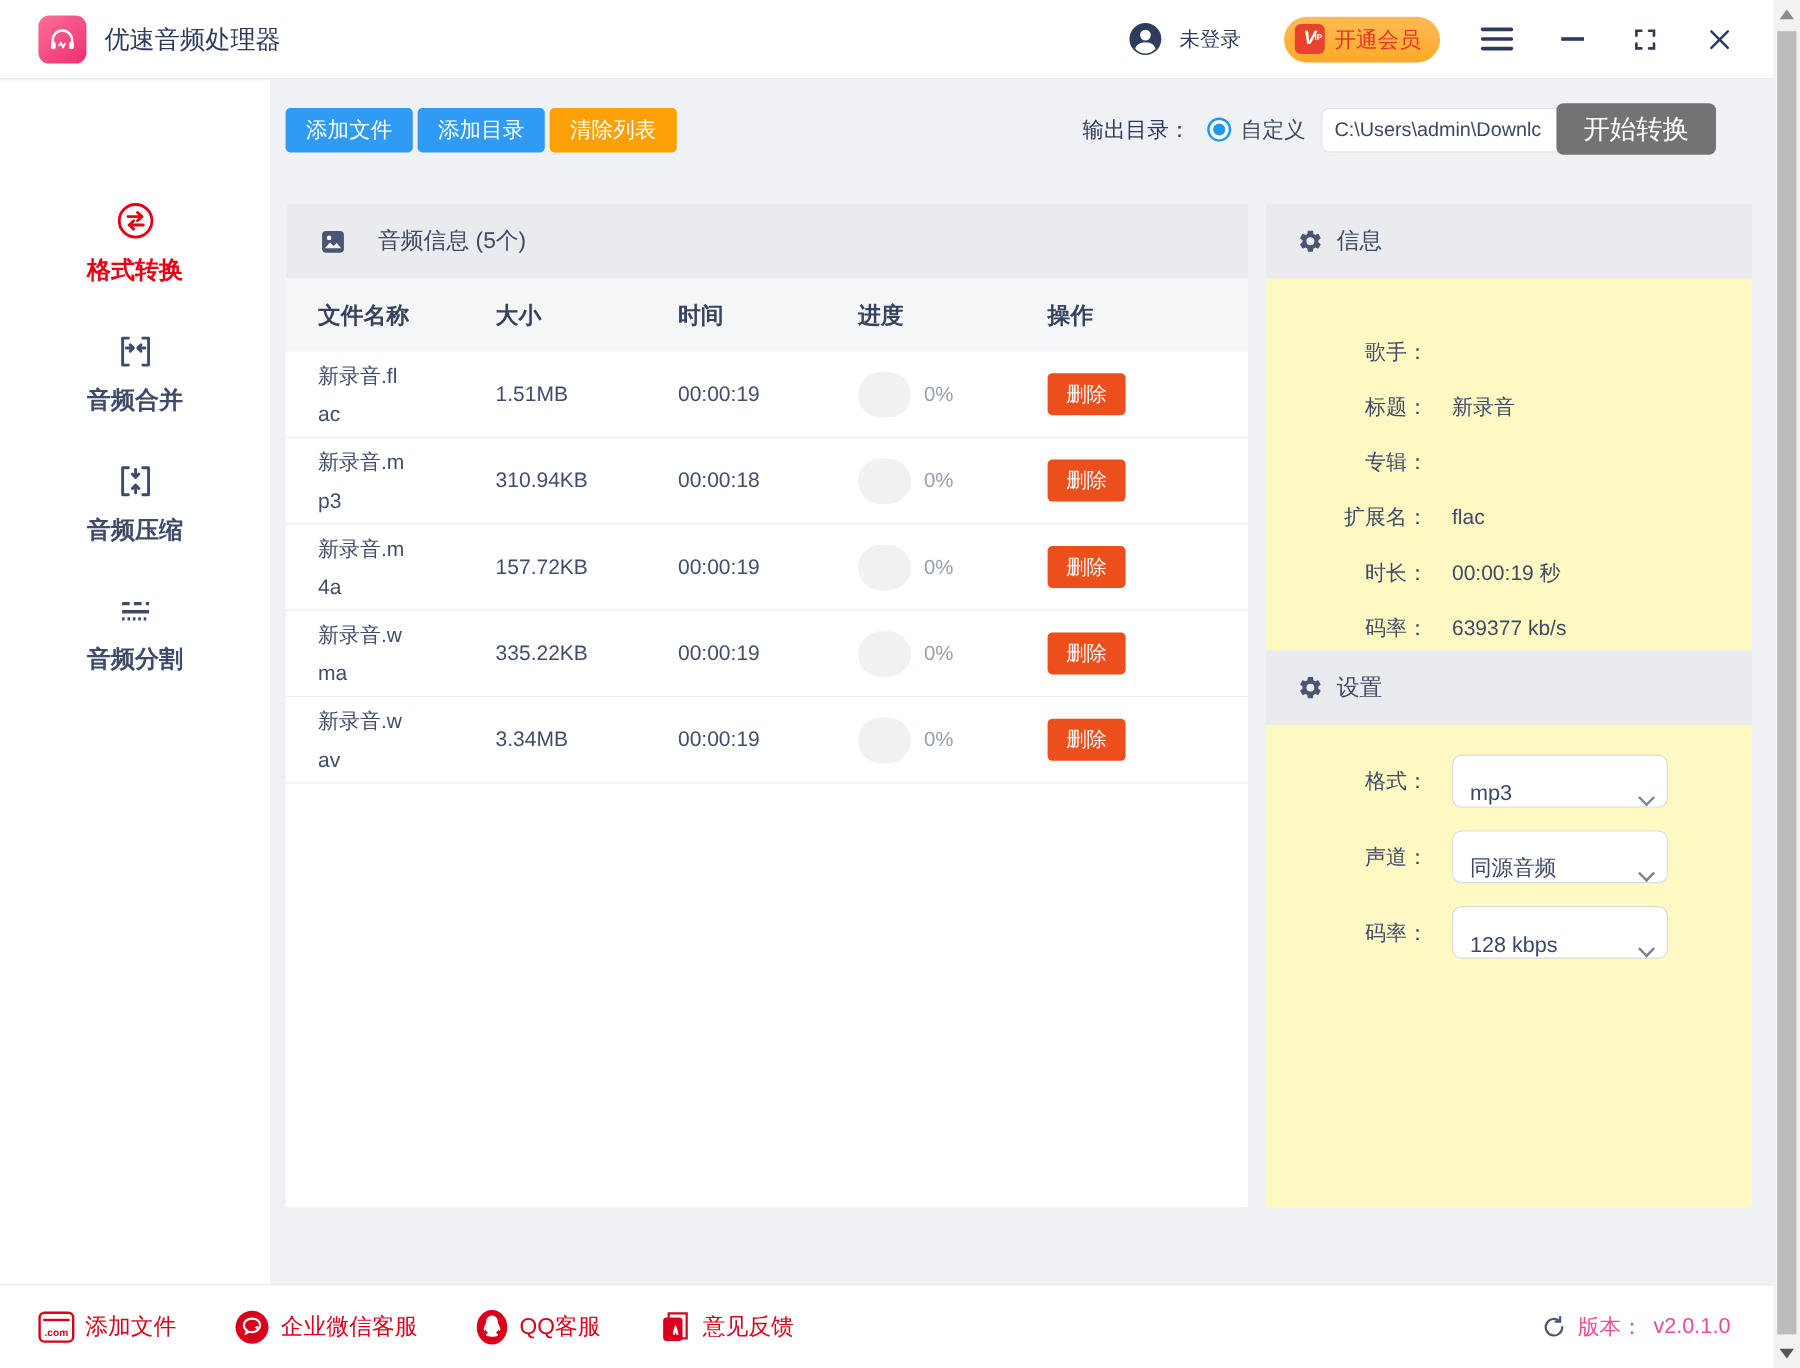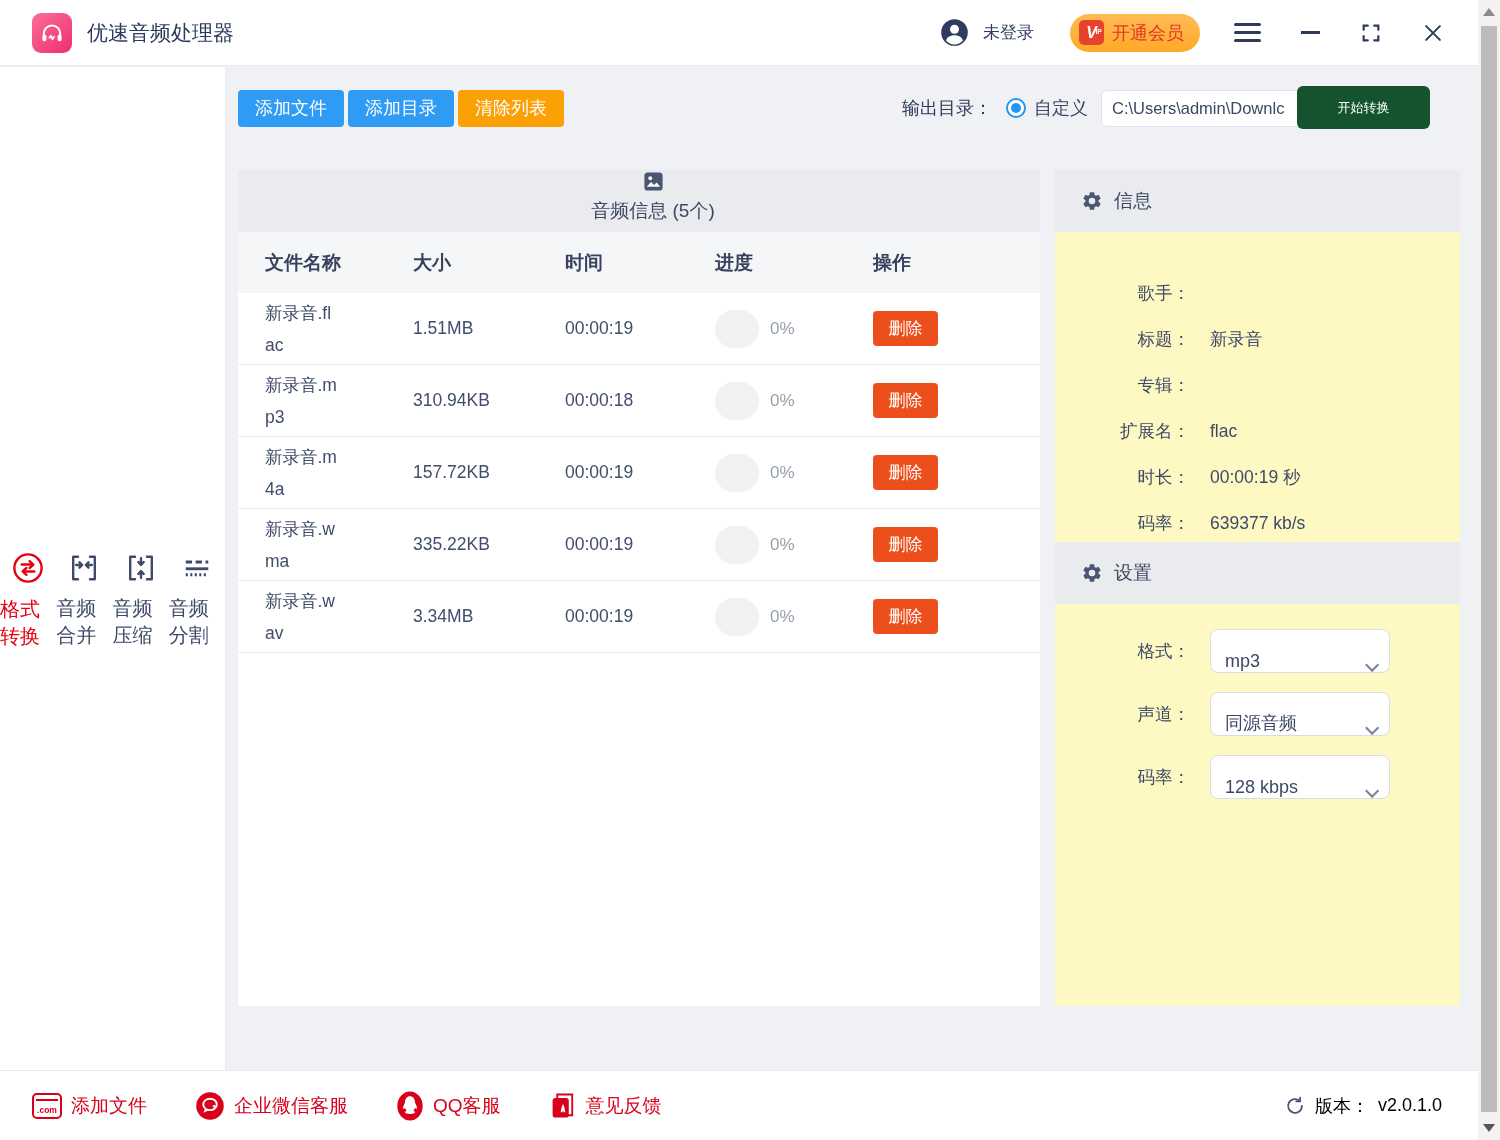--- a/index.html
+++ b/index.html
@@ -30,21 +30,21 @@
   
   .scrollbar { position:absolute; top:0; right:0; width:22px; height:1140px; background:#f2f2f2; z-index:9; }
   .sb-thumb { position:absolute; top:26px; left:3px; width:16px; height:1086px; background:#bcbcbc; }
   .sb-up { position:absolute; top:8px; left:5px; width:0; height:0;
            border-left:6px solid transparent; border-right:6px solid transparent; border-bottom:8px solid #8a8a8a; }
   .sb-down { position:absolute; bottom:8px; left:5px; width:0; height:0;
            border-left:6px solid transparent; border-right:6px solid transparent; border-top:8px solid #555; }
 
   
   .sidebar { position:absolute; top:67px; left:0; width:226px; bottom:70px; background:#fff;
-             border-right:1px solid #eceef1; display:flex; flex-direction:row; align-items:center; padding-top:98px; }
+             border-right:1px solid #eceef1; display:flex; flex-direction:column; align-items:center; padding-top:98px;font-weight:bold; }
   .side-item { display:flex; flex-direction:column; align-items:center; gap:9px; margin-bottom:36px; cursor:pointer; }
   .slabel { font-size:20px; color:#3e4a68; }
   .side-item.active .slabel { color:#e60012; }
 
   
   .content { position:absolute; left:227px; top:67px; right:22px; bottom:70px; background:#eff1f4; }
 
   .toolbar { position:absolute; top:20px; left:11px; right:48px; height:42px; display:flex; align-items:center; }
   .btn { border:none; border-radius:4px; color:#fff; font-size:18px; height:37px; padding:0 17px;
          cursor:pointer; font-family:inherit; }
@@ -55,27 +55,27 @@
   .radio { width:20px; height:20px; border-radius:50%; border:2px solid #2196f3; margin-left:14px;
            display:flex; align-items:center; justify-content:center; cursor:pointer; background:#fff; }
   .radio i { width:10px; height:10px; border-radius:50%; background:#2196f3; }
   .radio-label { font-size:18px; color:#3b4764; margin-left:8px; }
   .path-input { width:243px; height:37px; margin-left:13px; border:1px solid #dfe2e8; border-radius:6px;
                 background:#fff; font-size:16.5px; color:#3b4764; padding:0 0 0 10px; overflow:hidden;
                 white-space:nowrap; font-family:inherit; }
   .more-dots { display:flex; gap:5px; margin-left:13px; cursor:pointer; align-items:center; height:20px; }
   .more-dots i { width:5px; height:5px; border-radius:50%; background:#2e3c5e; }
   .folder-btn { margin-left:18px; cursor:pointer; display:flex; }
-  .start-btn { position:absolute; top:19px; right:48px; width:133px; height:43px; background:#14532d;
-               color:#fff; font-size:13px; border:none; border-radius:6px; cursor:pointer; font-family:inherit; }
+  .start-btn { position:absolute; top:19px; right:48px; width:133px; height:43px; background:#737373;
+               color:#fff; font-size:22px; border:none; border-radius:6px; cursor:pointer; font-family:inherit; }
 
   
   .file-panel { position:absolute; left:11px; top:103px; width:802px; height:836px; background:#fff; border-radius:2px; }
-  .panel-header { height:62px; background:#e9ebee; display:flex; align-items:center; padding-left:28px; gap:5px;
-                  border-radius:2px 2px 0 0;flex-direction:column; }
+  .panel-header { height:62px; background:#e9ebee; display:flex; align-items:center; padding-left:28px; gap:26px;
+                  border-radius:2px 2px 0 0; }
   .panel-title { font-size:19px; color:#3d4a63; }
   .col-header { height:61px; background:#f5f6f8; display:grid; grid-template-columns:148px 152px 150px 158px 1fr;
                 padding-left:27px; align-items:center; font-weight:bold; font-size:19px; color:#37425f; }
   .frow { height:72px; display:grid; grid-template-columns:148px 152px 150px 158px 1fr; padding-left:27px;
           align-items:center; border-bottom:1px solid #ebedf0; font-size:17.5px; color:#414d6b; }
   .fname { display:inline-block; max-width:74px; word-break:break-all; line-height:32px; }
   .prog { display:flex; align-items:center; gap:11px; }
   .pill { width:44px; height:38px; border-radius:19px; background:#f0f1f2; }
   .pct { font-size:17px; color:#97a0ae; }
   .del { width:65px; height:35px; background:#ed4f1c; color:#fff; border:none; border-radius:4px;
@@ -100,21 +100,21 @@
   
   .footer { position:absolute; bottom:0; left:0; right:20px; height:70px; background:#fff;
             border-top:1px solid #e9e9e9; display:flex; align-items:center; padding:0 38px 0 32px; }
   .flink { display:flex; align-items:center; gap:9px; margin-right:48px; cursor:pointer; }
   .flink span.ftext { font-size:19px; color:#d9001b; }
   .dotcom-icon { width:30px; height:26px; border:2.5px solid #d9001b; border-radius:5px; position:relative;
                  display:flex; align-items:flex-end; justify-content:center; }
   .dotcom-icon::before { content:""; position:absolute; top:4px; left:2px; right:2px; height:2.5px; background:#d9001b; }
   .dotcom-icon b { font-size:8.5px; color:#d9001b; margin-bottom:2px; letter-spacing:0; }
   .version { margin-left:auto; display:flex; align-items:center; gap:9px; }
-  .ver-label, .ver-value { font-size:18px; color:#000000; }
+  .ver-label, .ver-value { font-size:18px; color:#ec4899; }
 
   svg { display:block; }
 </style>
 </head>
 <body>
 
 <div class="window">
 
   <header class="titlebar">
     <div class="logo">

